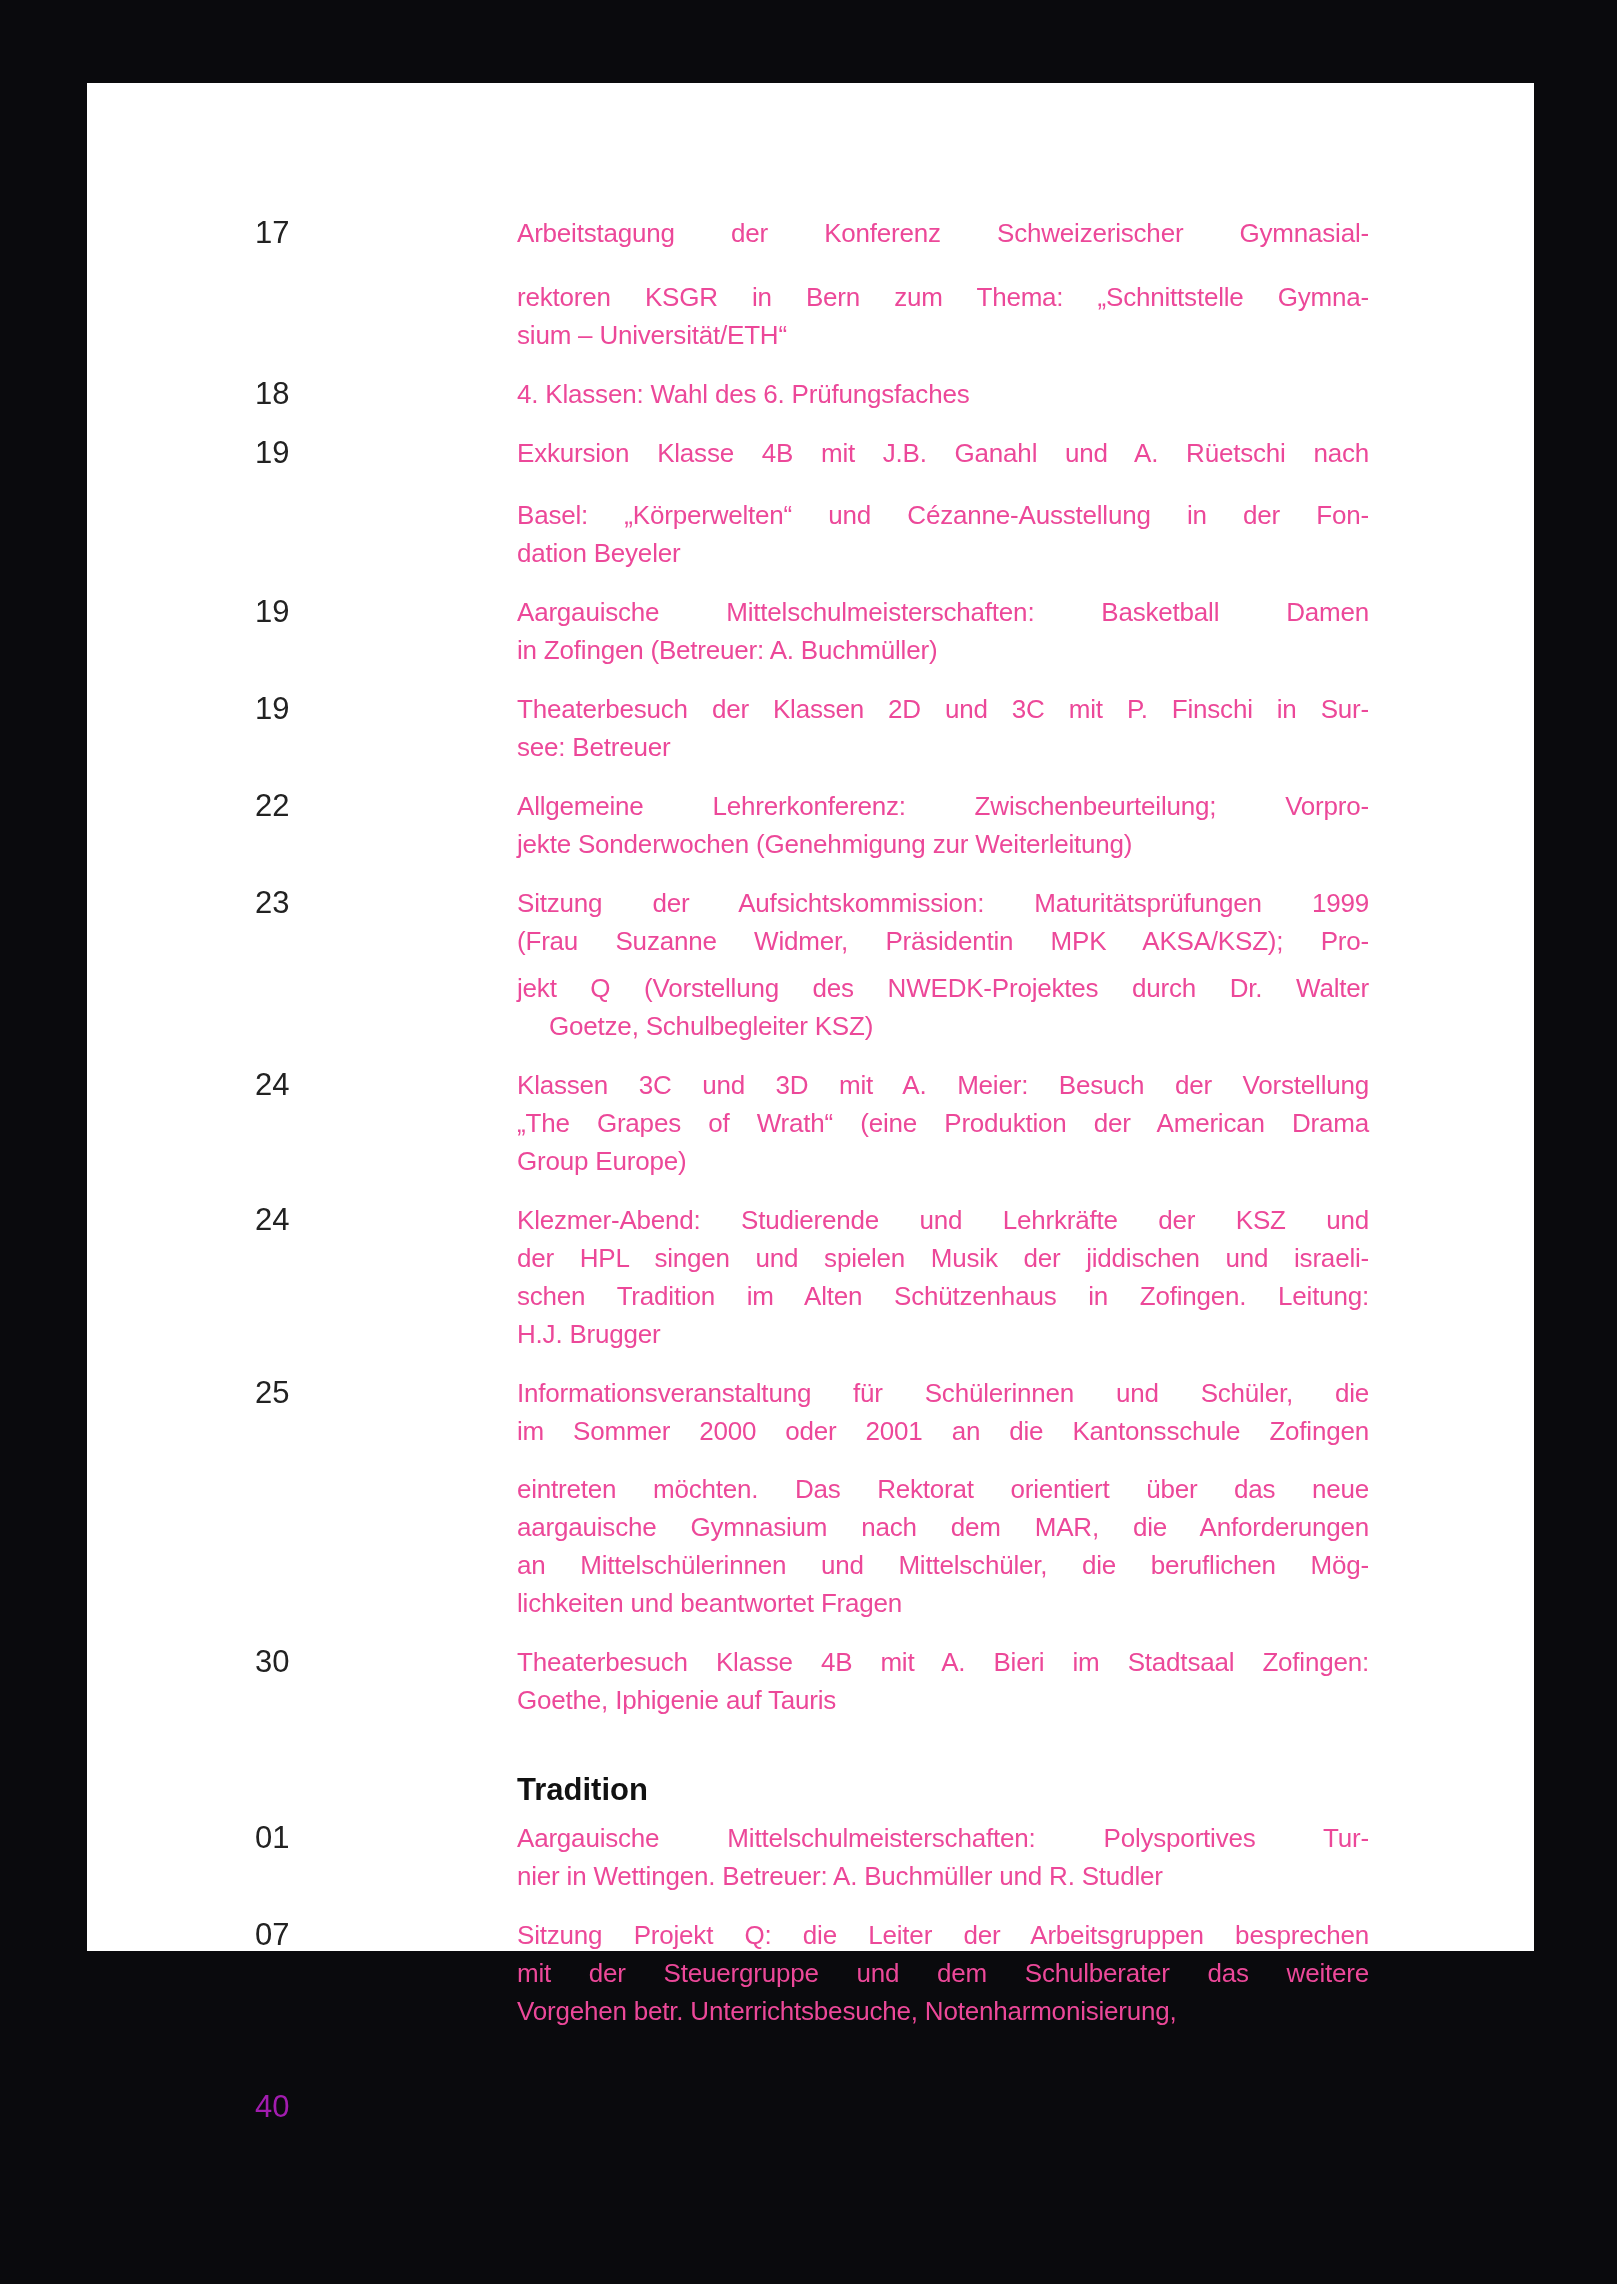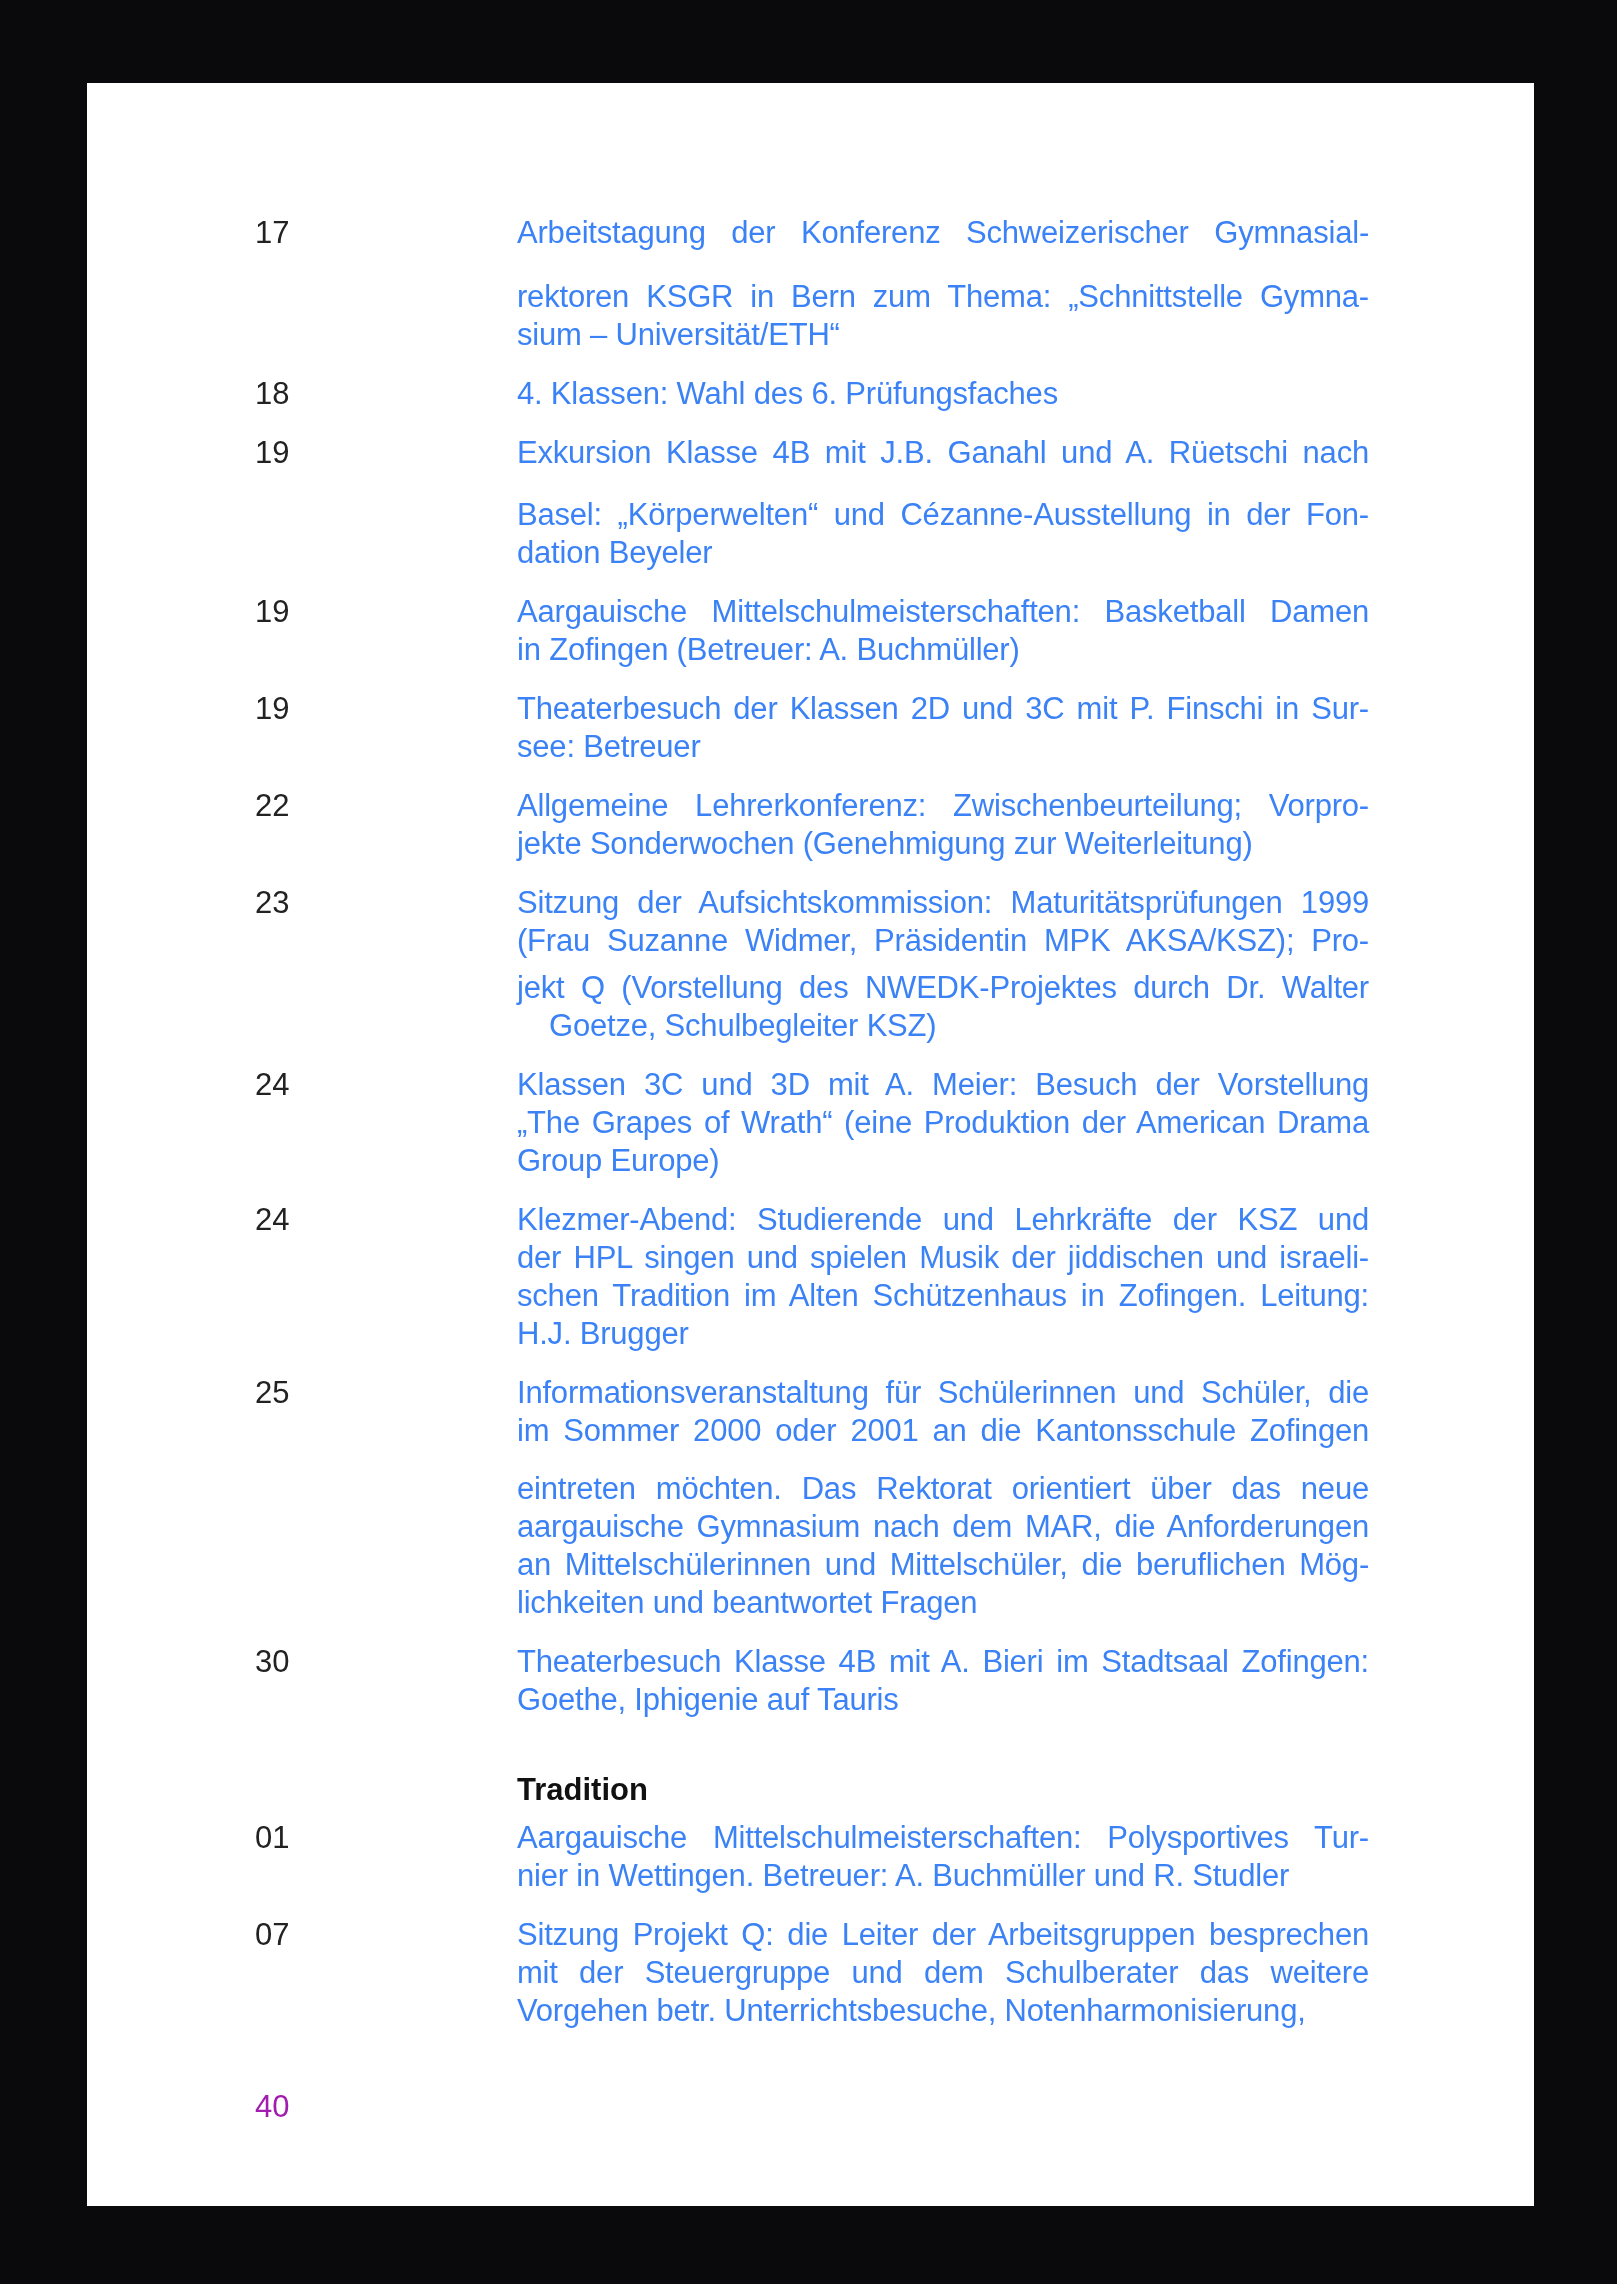--- a/index.html
+++ b/index.html
@@ -13,21 +13,21 @@
       position: relative;
       overflow: hidden;
       font-family: "Liberation Sans", sans-serif;
       color: #1a1a1a;
     }
     .page {
       position: absolute;
       left: 87px;
       top: 83px;
       width: 1447px;
-      height: 2123px;
+      height: 1868px;
       background: #ffffff;
     }
     .content {
       position: absolute;
       left: 168px;   
       top: 131px;    
       width: 1208px;
     }
     .entry {
       display: flex;
@@ -36,26 +36,26 @@
     }
     .day {
       width: 262px;
       flex: 0 0 262px;
       font-size: 31px;
       line-height: 38px;
       color: #222;
     }
     .text {
       width: 852px;
-      font-size: 31px;
+      font-size: 26px;
       line-height: 38px;
       text-align: justify;
       text-align-last: left;
       hyphens: manual;
-      color: #3b82f6;
+      color: #ec4899;
       letter-spacing: -0.2px;
     }
     .month-heading {
       margin-left: 262px;
       margin-top: 52px;
       margin-bottom: 9.7px;
       font-size: 31px;
       line-height: 38px;
       font-weight: bold;
       color: #111;

